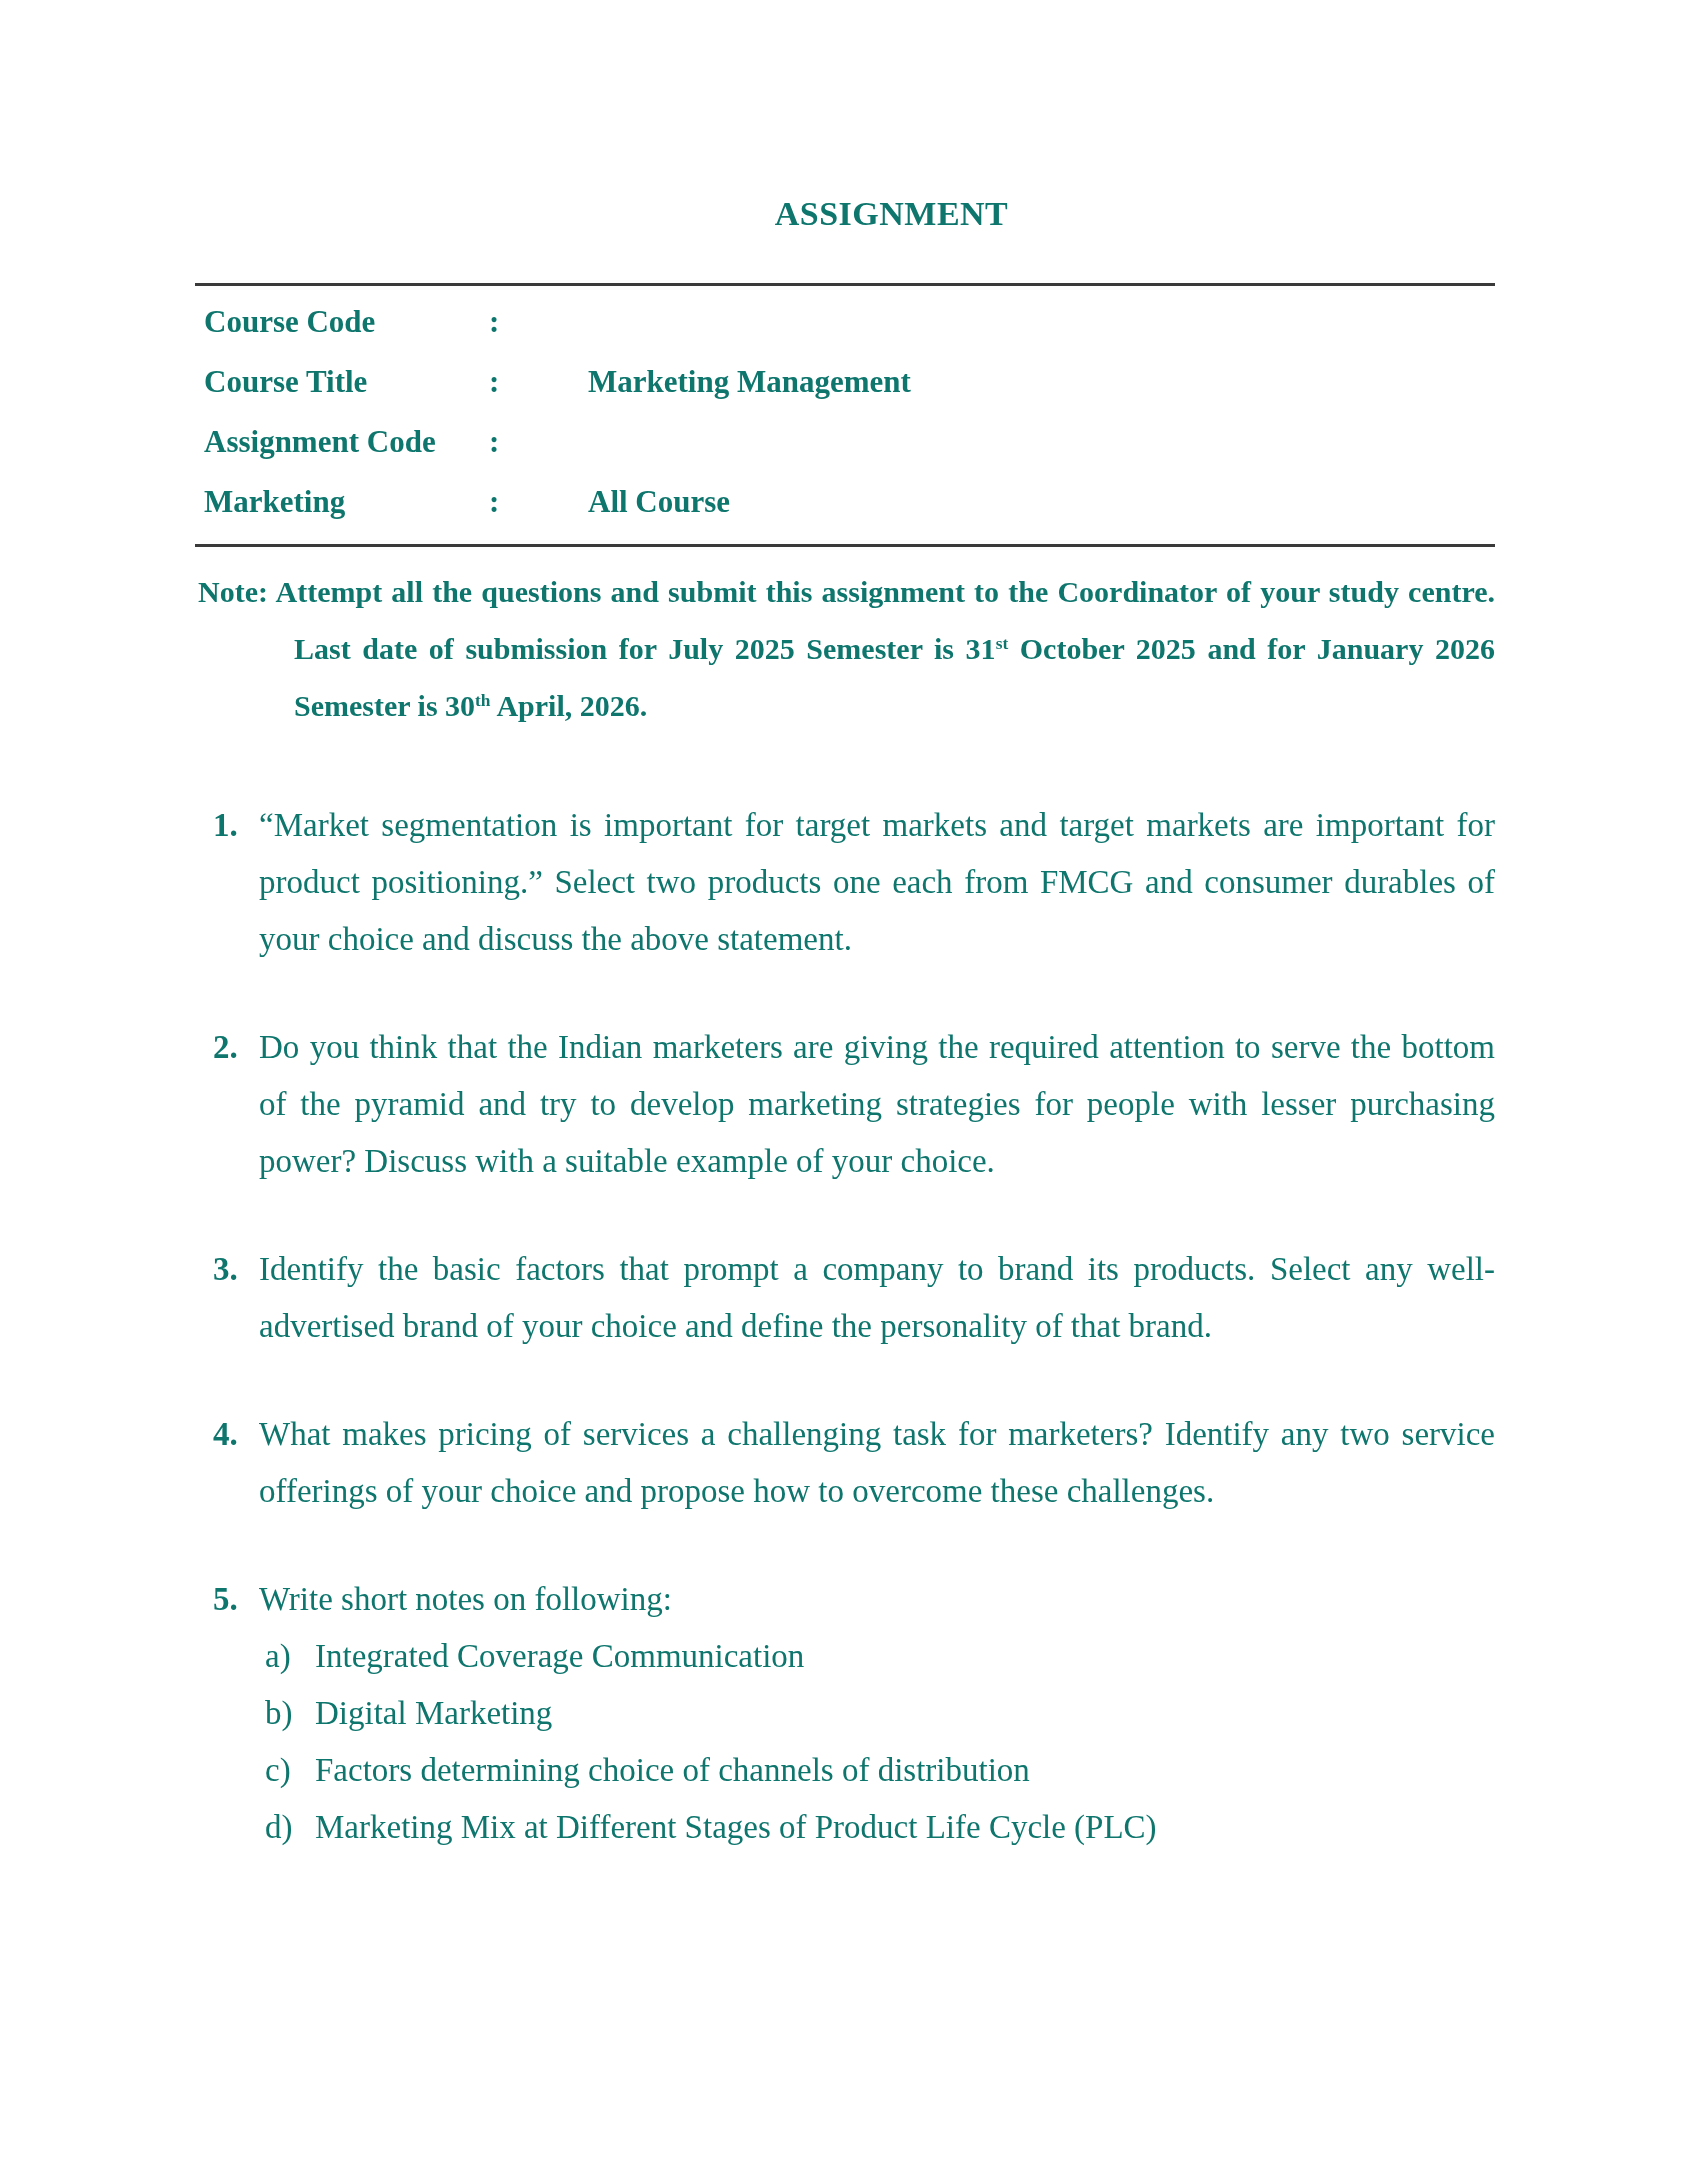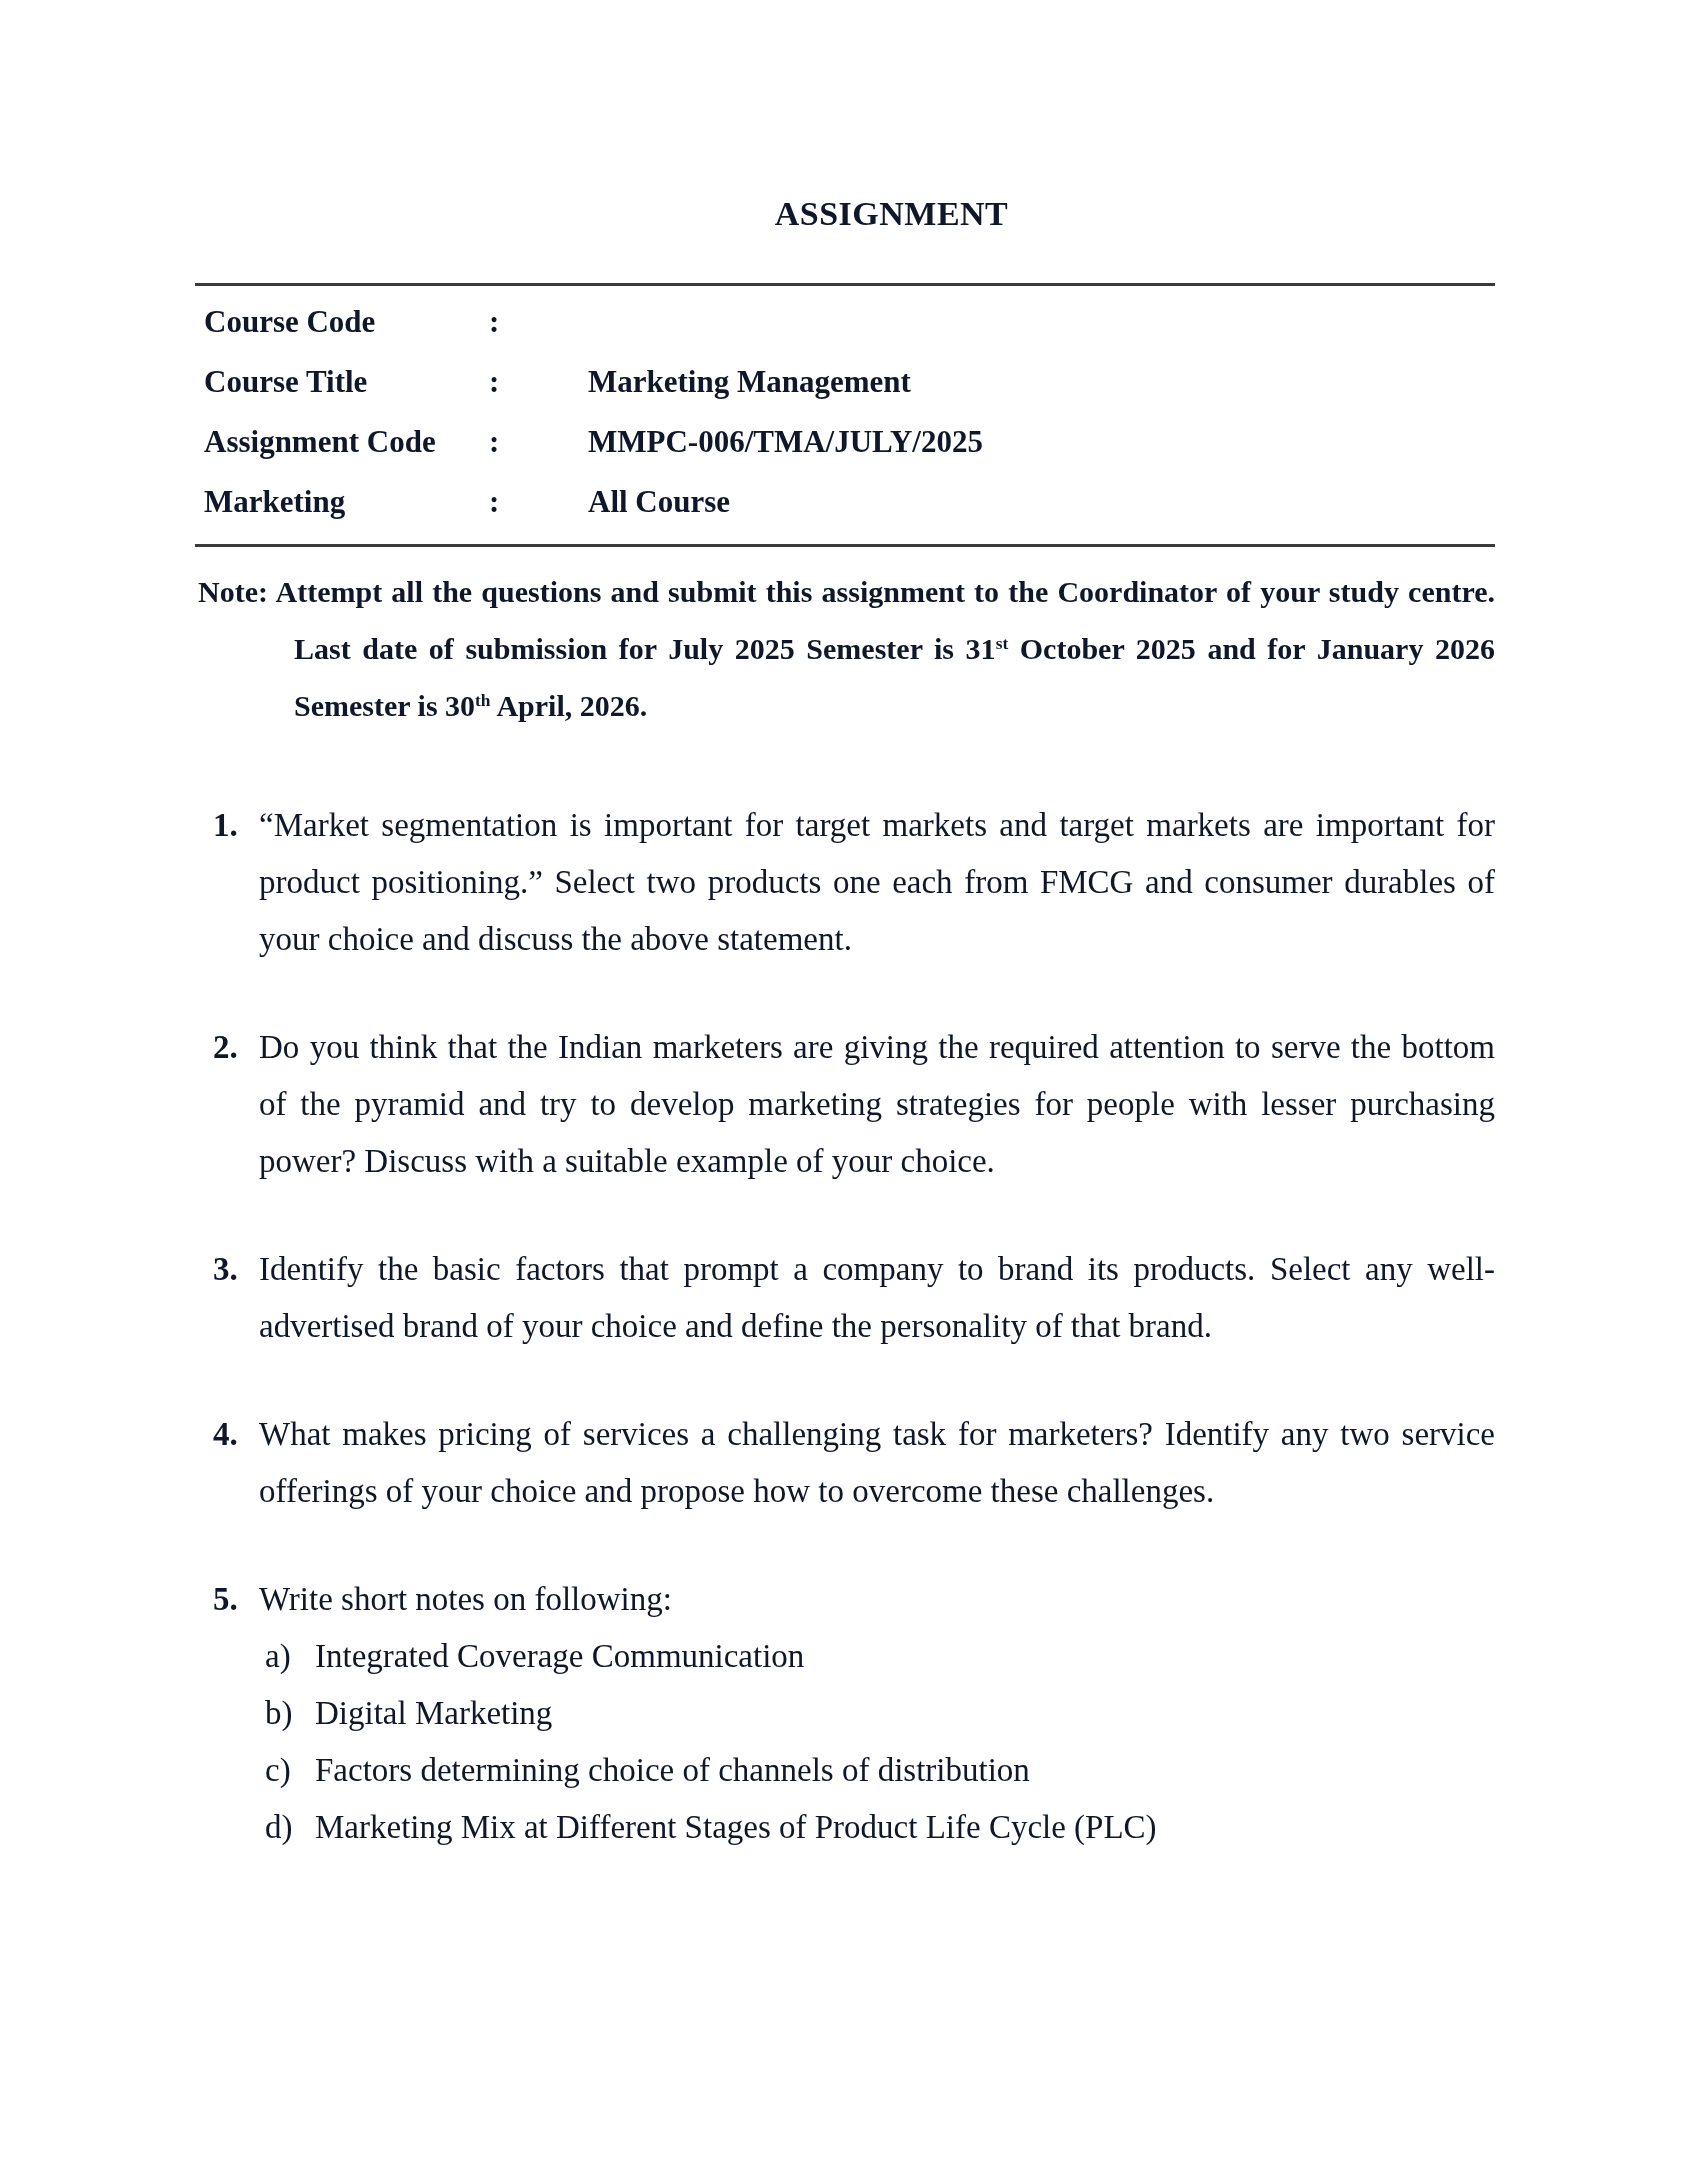--- a/index.html
+++ b/index.html
@@ -1,21 +1,21 @@
 <!DOCTYPE html>
 <html><head>
 <meta charset="utf-8">
 <style>
   html, body { margin: 0; padding: 0; background: #ffffff; }
   .page {
     position: relative;
     width: 1683px;
     height: 2178px;
     background: #ffffff;
-    color: #0f172a;
+    color: #0f766e;
     font-family: "Liberation Serif", "DejaVu Serif", serif;
     overflow: hidden;
   }
   .content {
     position: absolute;
     left: 198px;
     top: 0;
     width: 1297px;
   }
   .doc-title {
@@ -96,21 +96,20 @@
         <span class="info-colon">:</span>
       </div>
       <div class="info-row">
         <span class="info-label">Course Title</span>
         <span class="info-colon">:</span>
         <span class="info-value">Marketing Management</span>
       </div>
       <div class="info-row">
         <span class="info-label">Assignment Code</span>
         <span class="info-colon">:</span>
-        <span class="info-value">MMPC-006/TMA/JULY/2025</span>
       </div>
       <div class="info-row">
         <span class="info-label">Marketing</span>
         <span class="info-colon">:</span>
         <span class="info-value">All Course</span>
       </div>
     </div>
 
     <p class="note"><span>Note:</span>
       <span>Attempt all the questions and submit this assignment to the Coordinator of your study centre. Last date of submission for July 2025 Semester is 31</span><span class="sup">st</span><span> October 2025 and for January 2026 Semester is 30</span><span class="sup">th</span><span> April, 2026.</span></p>

